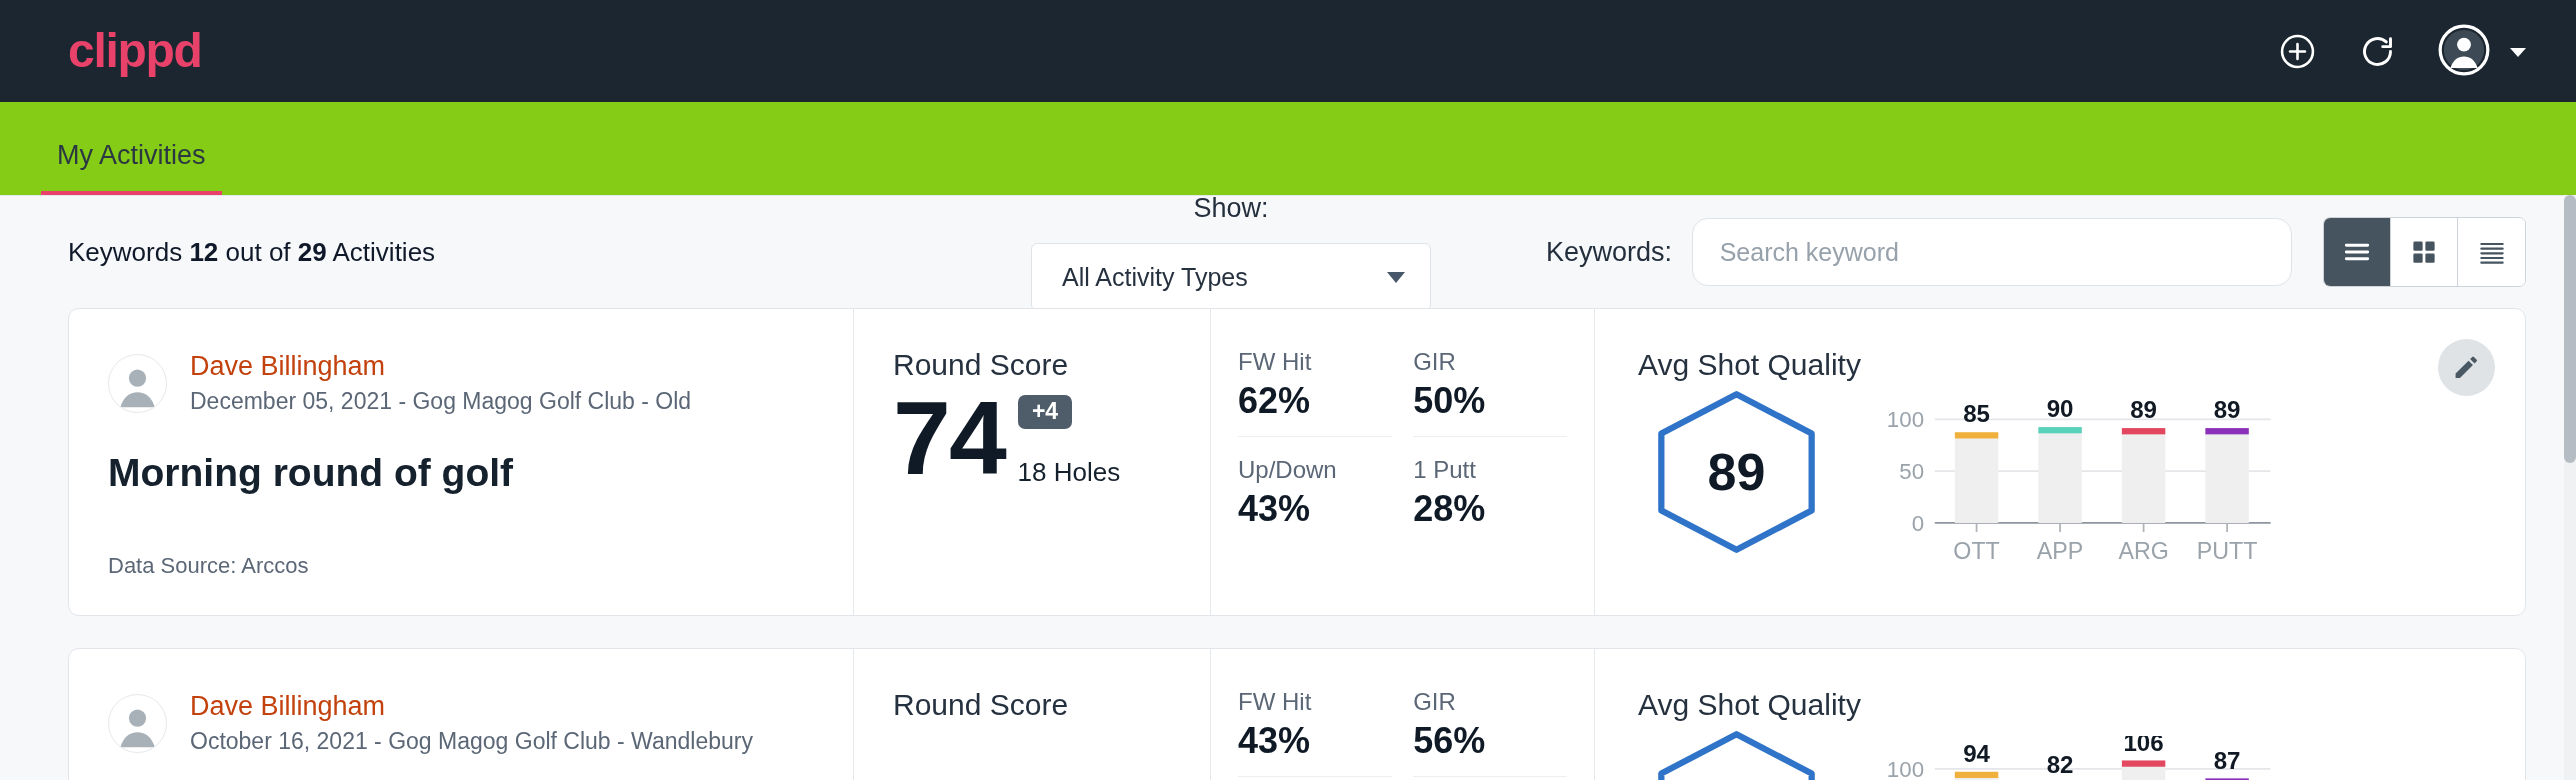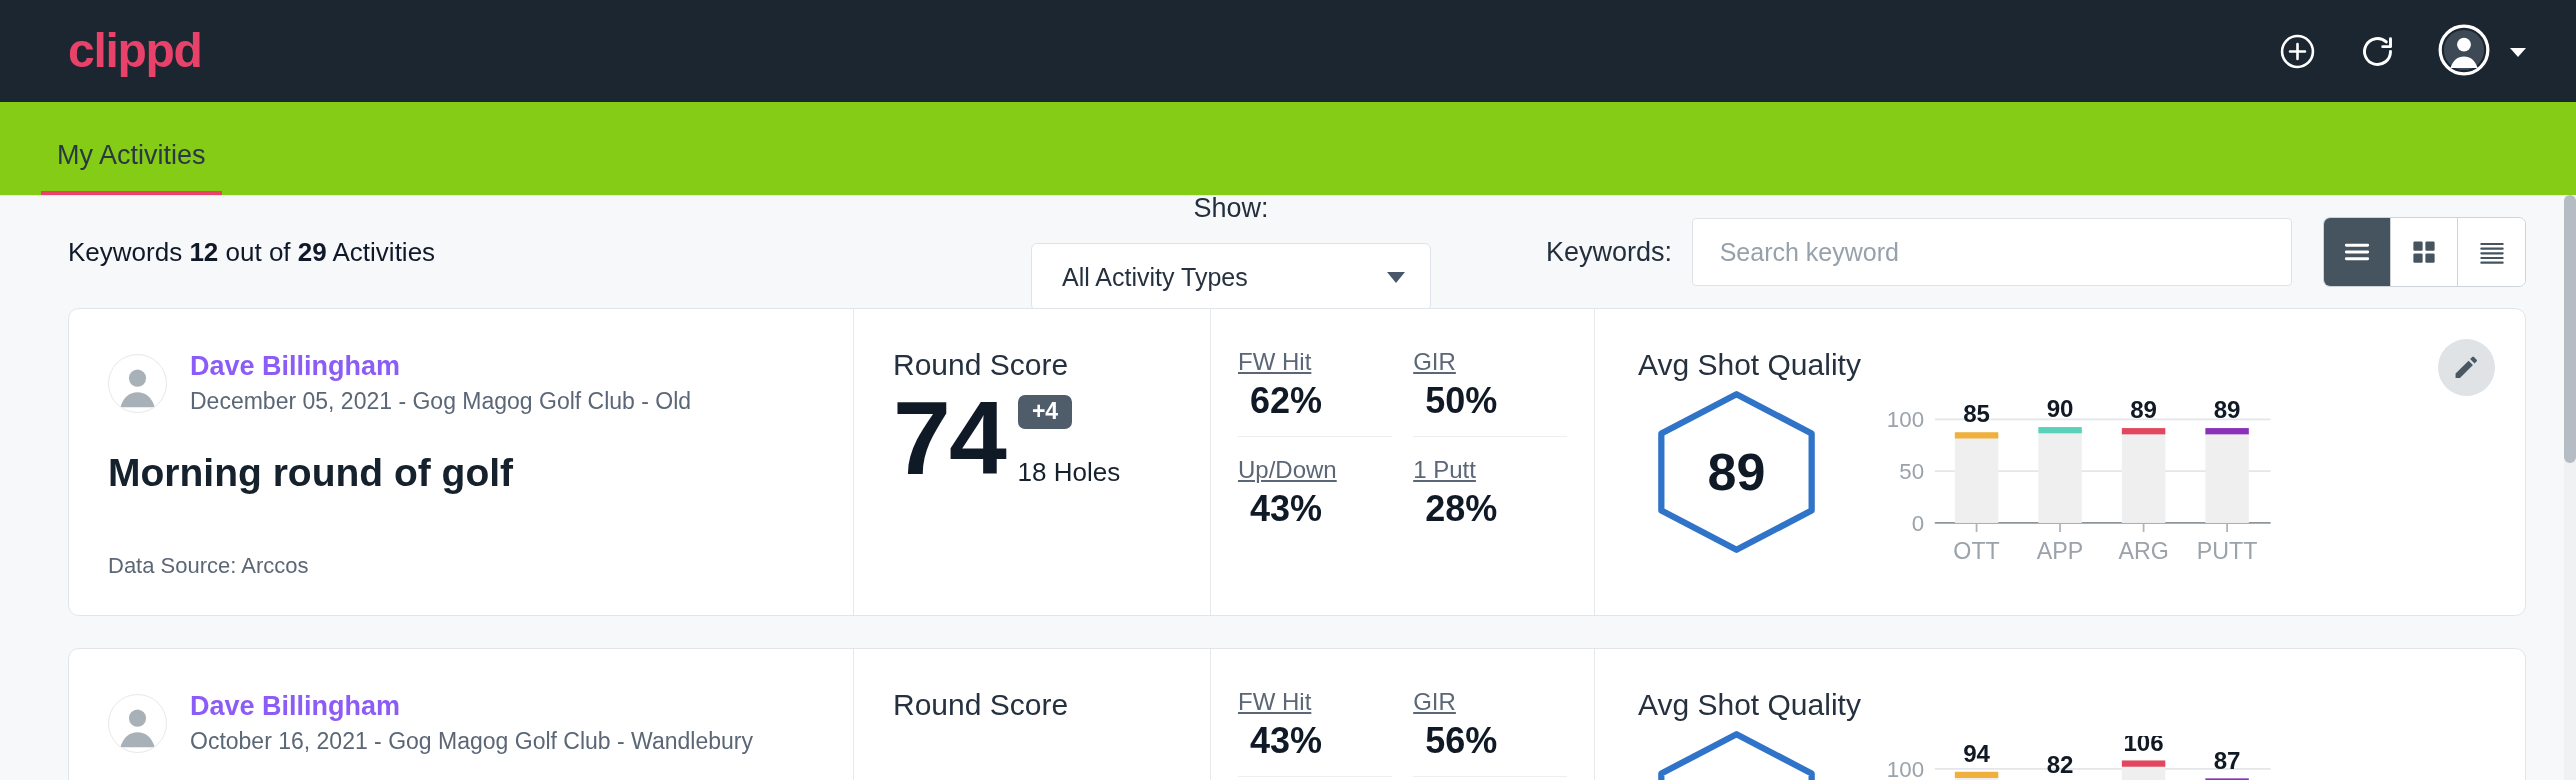--- a/index.html
+++ b/index.html
@@ -110,21 +110,21 @@
   }
   .kw-wrap {
     position: absolute;
     left: 1546px;
     display: flex; align-items: center; gap: 19.6px;
   }
   .search-input {
     width: 600px; height: 68px;
     background: #fff;
     border: 0.9px solid #dfe3e8;
-    border-radius: 4px;
+    border-radius: 16px;
     padding: 8px 27px;
     font-size: 25px;
     color: #26313f;
     font-family: "Liberation Sans", sans-serif;
   }
   .search-input::placeholder { color: #97a1ab; }
 
   .viewtoggle {
     position: absolute;
     right: 50px;
@@ -168,21 +168,21 @@
   }
   .person { display: flex; align-items: center; gap: 23px; }
   .pavatar {
     width: 59px; height: 59px; border-radius: 50%;
     border: 1.8px solid #e5e8eb;
     background: #fff;
     display: flex; align-items: center; justify-content: center;
     overflow: hidden;
     flex: none;
   }
-  .pname { font-size: 27px; font-weight: 700; color: #8b5cf6; line-height: 1.25; }
+  .pname { font-size: 27px; font-weight: 400; color: #c2410c; line-height: 1.25; }
   .pmeta { font-size: 23px; color: #5b6776; line-height: 1.35; margin-top: 1.8px; }
   .cardtitle { font-size: 39px; font-weight: 700; color: #16212e; margin-top: 34px; }
   .datasource { font-size: 22px; color: #5b6776; margin-top: auto; }
 
   .col-score {
     width: 357px;
     padding: 39px 0 0 39px;
     border-right: 0.9px solid #e6e9ec;
   }
   .sechead { font-size: 30px; color: #26313f; }
@@ -204,22 +204,22 @@
     width: 384px;
     padding: 39px 27px 0 27px;
     border-right: 0.9px solid #e6e9ec;
     display: grid;
     grid-template-columns: 1fr 1fr;
     grid-auto-rows: min-content;
     column-gap: 21.4px;
   }
   .stat { padding-bottom: 14.3px; }
   .stat.top { border-bottom: 0.9px solid #eceef1; margin-bottom: 19.6px; }
-  .stat-l { font-size: 24px; color: #5b6776; text-decoration: underline; }
-  .stat-v { font-size: 36px; font-weight: 700; color: #0f1a26; margin-top: 3.6px; margin-left: 12px; }
+  .stat-l { font-size: 24px; color: #5b6776; }
+  .stat-v { font-size: 36px; font-weight: 700; color: #0f1a26; margin-top: 3.6px; }
 
   .col-quality {
     flex: 1;
     padding: 39px 36px 0 43px;
     position: relative;
   }
   .qrow { display: flex; align-items: flex-start; margin-top: 5.4px; }
   .hexwrap { position: relative; width: 179px; height: 170px; flex: none; margin-left: 9px; }
   .hexnum {
     position: absolute; inset: 0;

